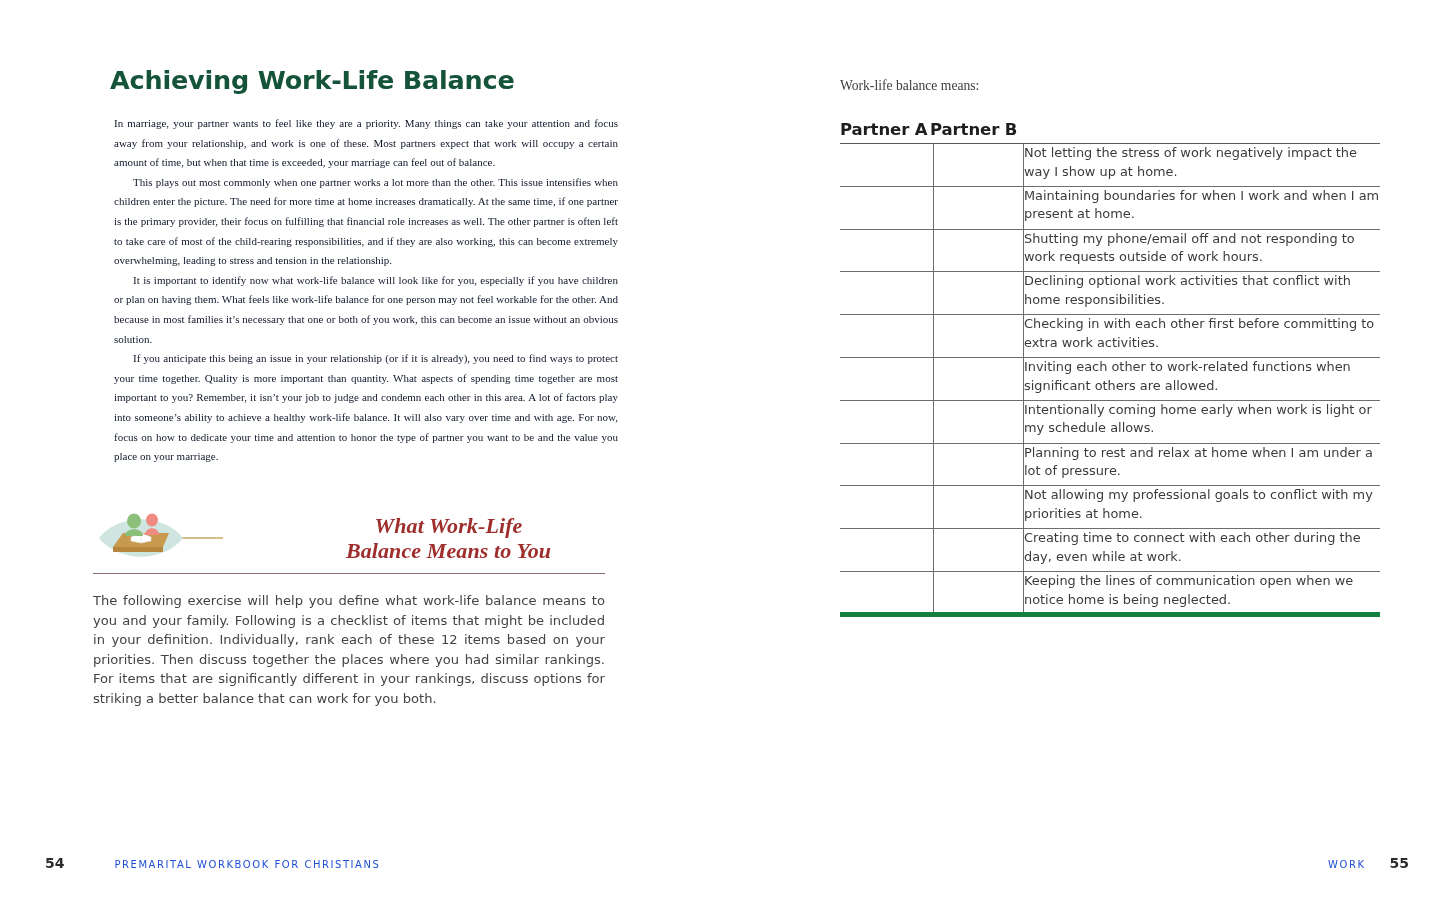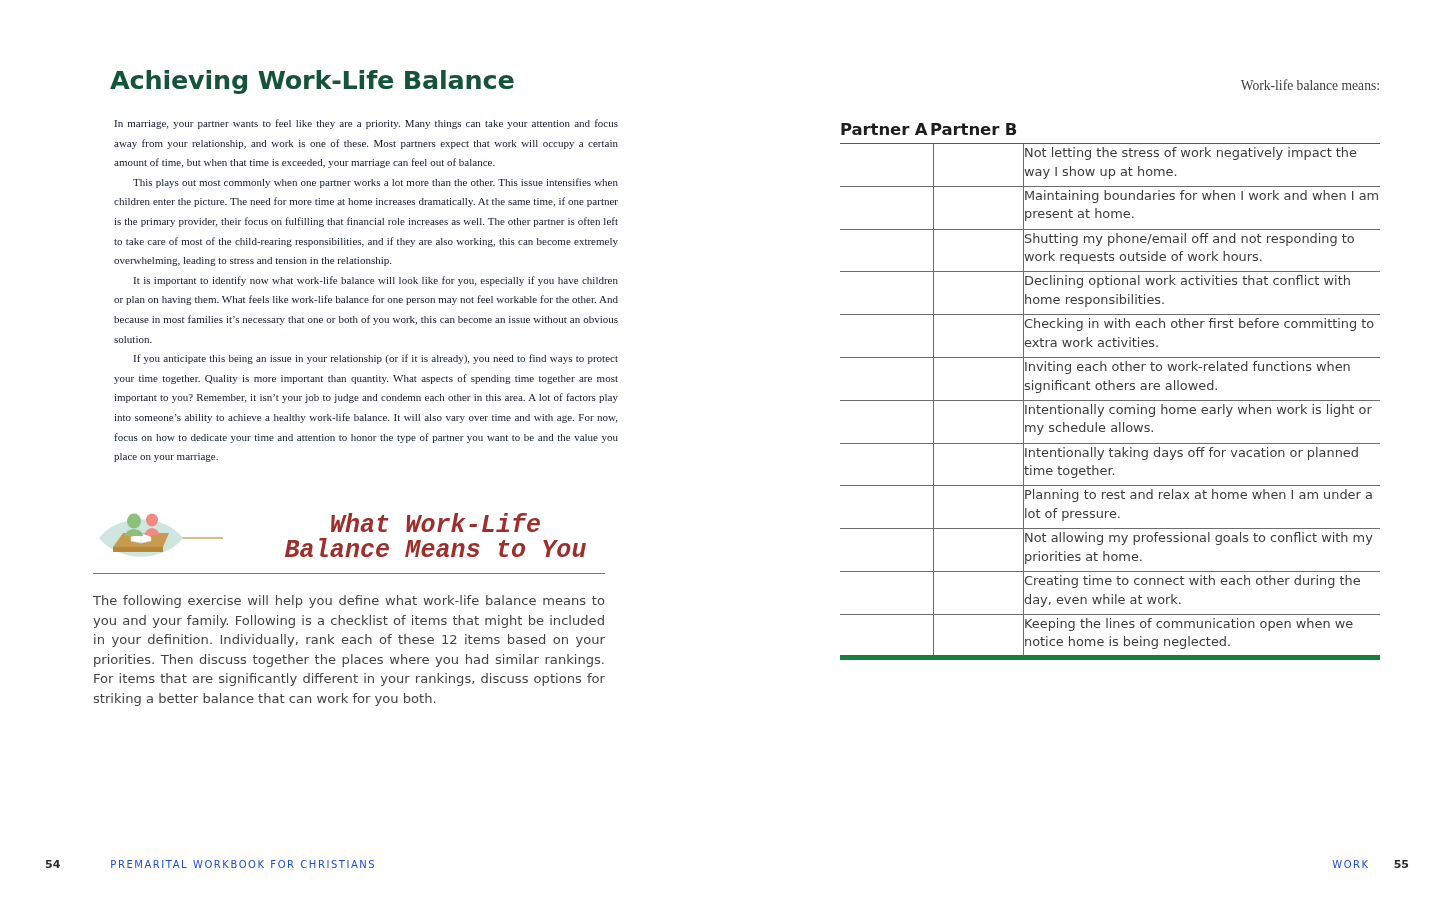--- a/index.html
+++ b/index.html
@@ -74,27 +74,27 @@
   .exercise-icon {
     position: absolute;
     left: 0;
     top: 2px;
     width: 130px;
     height: 58px;
   }
 
   .exercise-title {
     position: absolute;
-    left: 175px;
+    left: 188px;
     top: 8px;
     width: 335px;
-    font-family: Liberation Mono, monospace;
+    font-family: Liberation Serif, serif;
     font-style: italic;
     font-weight: bold;
-    font-size: 25px;
+    font-size: 22px;
     line-height: 25px;
     color: #9d2e2c;
     text-align: center;
     letter-spacing: 0.1px;
   }
   .exercise-title .l2 { display: block; }
 
   .exercise-rule {
     position: absolute;
     left: 93px;
@@ -123,21 +123,20 @@
     left: 118px;
     top: 78px;
     width: 540px;
   }
 
   .table-kicker {
     font-family: "Liberation Serif", serif;
     font-size: 13.6px;
     color: #3d3d3d;
     margin: 0 0 26px 0;
-    text-align: right;
   }
 
   .col-heads {
     display: flex;
     font-family: "DejaVu Sans", sans-serif;
     font-weight: bold;
     font-size: 16.5px;
     color: #1d1d1d;
     letter-spacing: -0.1px;
     margin-bottom: 4px;
@@ -199,21 +198,21 @@
     position: absolute;
     right: 36px;
     bottom: 33px;
     display: flex;
     align-items: baseline;
     gap: 24px;
   }
   .folio {
     font-family: "DejaVu Sans", sans-serif;
     font-weight: bold;
-    font-size: 11px;
+    font-size: 14px;
     color: #2b2b2b;
   }
   .running-head {
     font-family: "DejaVu Sans", sans-serif;
     font-size: 10px;
     letter-spacing: 1.55px;
     color: #1d4ed8;
     text-transform: uppercase;
     margin-top: 36px;
   }
@@ -324,25 +323,20 @@
             <td class="cell-item">Inviting each other to work-related functions when significant others are allowed.</td>
           </tr>
           <tr>
             <td class="cell-rank"></td>
             <td class="cell-rank"></td>
             <td class="cell-item">Intentionally coming home early when work is light or my schedule allows.</td>
           </tr>
           <tr>
             <td class="cell-rank"></td>
             <td class="cell-rank"></td>
-            <td class="cell-item">Intentionally taking days off for vacation or planned time together.</td>
-          </tr>
-          <tr>
-            <td class="cell-rank"></td>
-            <td class="cell-rank"></td>
             <td class="cell-item">Planning to rest and relax at home when I am under a lot of pressure.</td>
           </tr>
           <tr>
             <td class="cell-rank"></td>
             <td class="cell-rank"></td>
             <td class="cell-item">Not allowing my professional goals to conflict with my priorities at home.</td>
           </tr>
           <tr>
             <td class="cell-rank"></td>
             <td class="cell-rank"></td>

